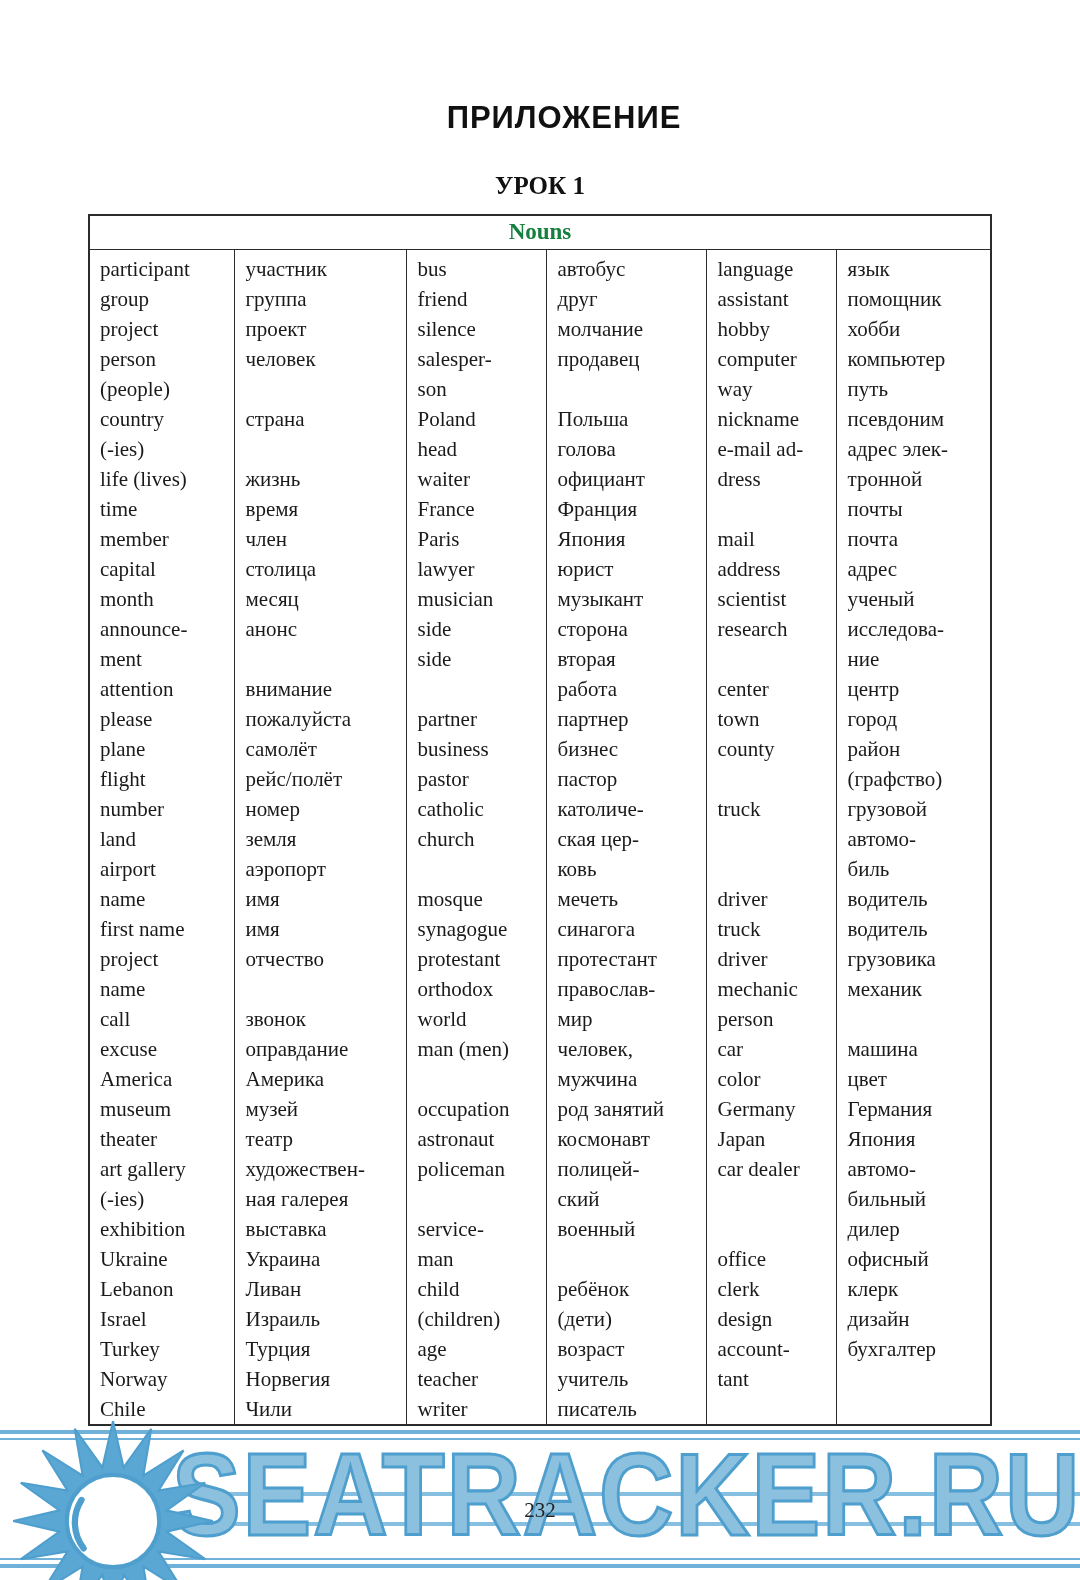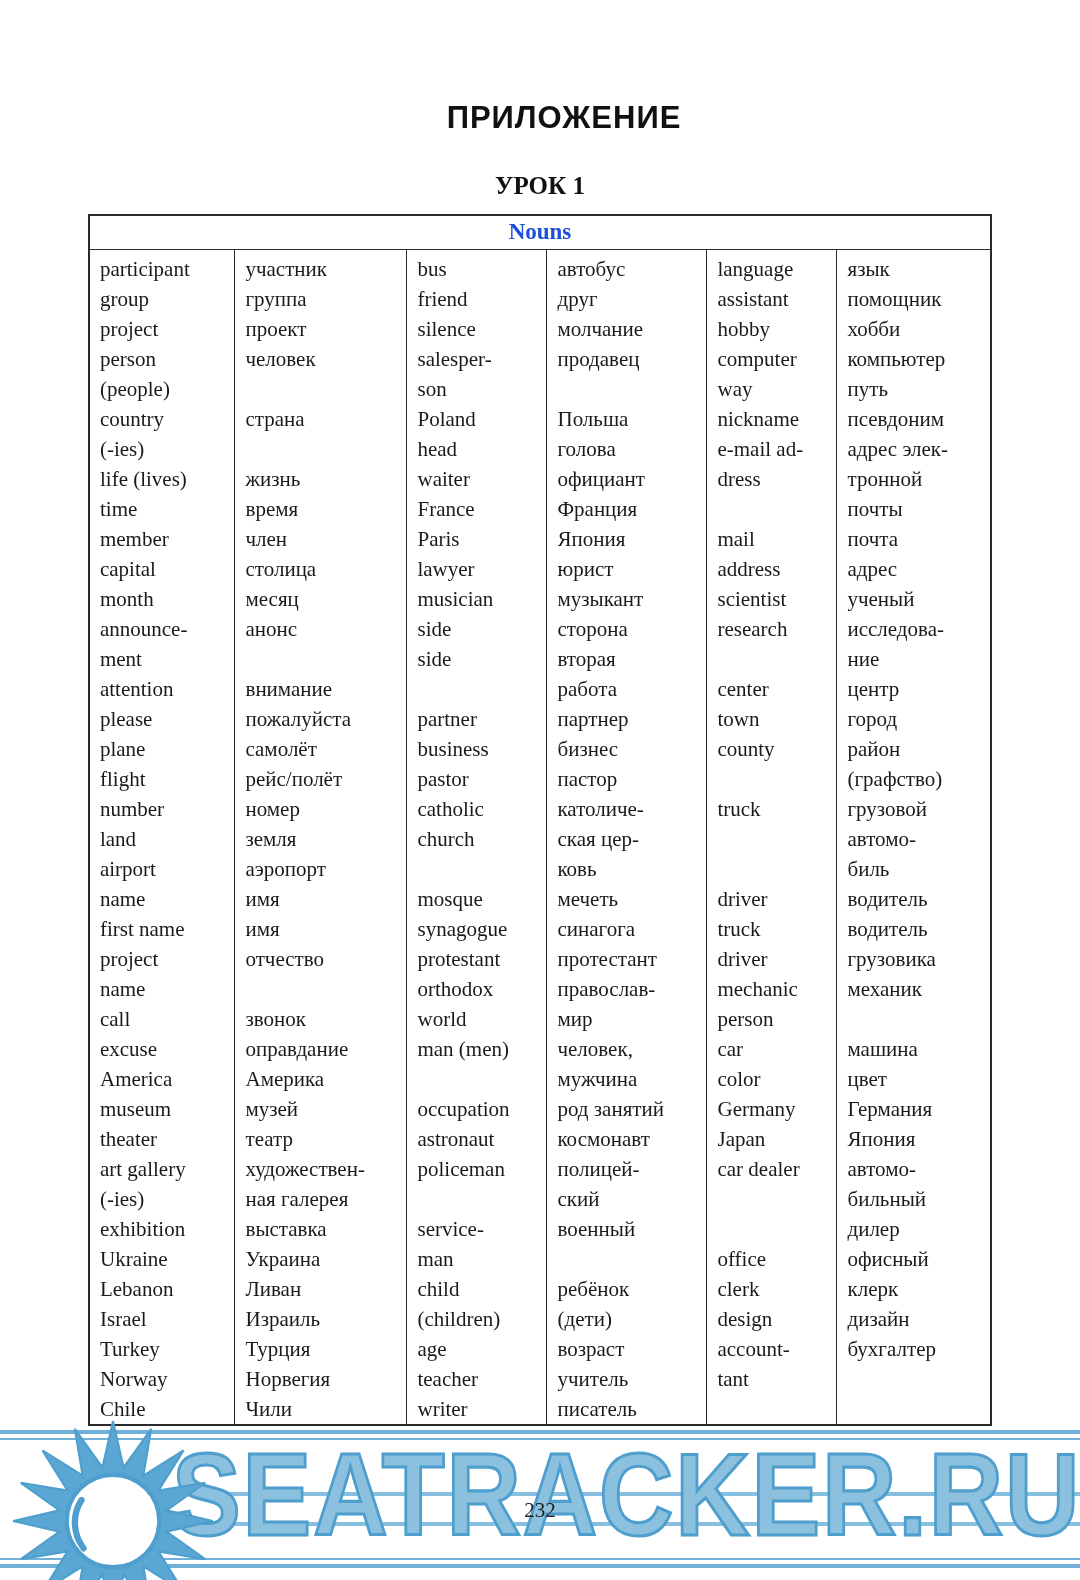--- a/index.html
+++ b/index.html
@@ -44,21 +44,21 @@
     width: 902px;
     border: 2px solid #2b2b2b;
   }
   table.vocab th.nouns-header {
     font-family: "Liberation Serif", serif;
     font-weight: bold;
     font-size: 23px;
     text-align: center;
     border-bottom: 1.5px solid #2b2b2b;
     padding: 3px 0 4px 0;
-    color: #1d4ed8;
+    color: #15803d;
   }
   table.vocab td {
     border-left: 1.5px solid #2b2b2b;
     font-size: 21px;
     line-height: 30px;
     padding: 0 4px 0 10px;
     white-space: nowrap;
     overflow: hidden;
     vertical-align: top;
   }

